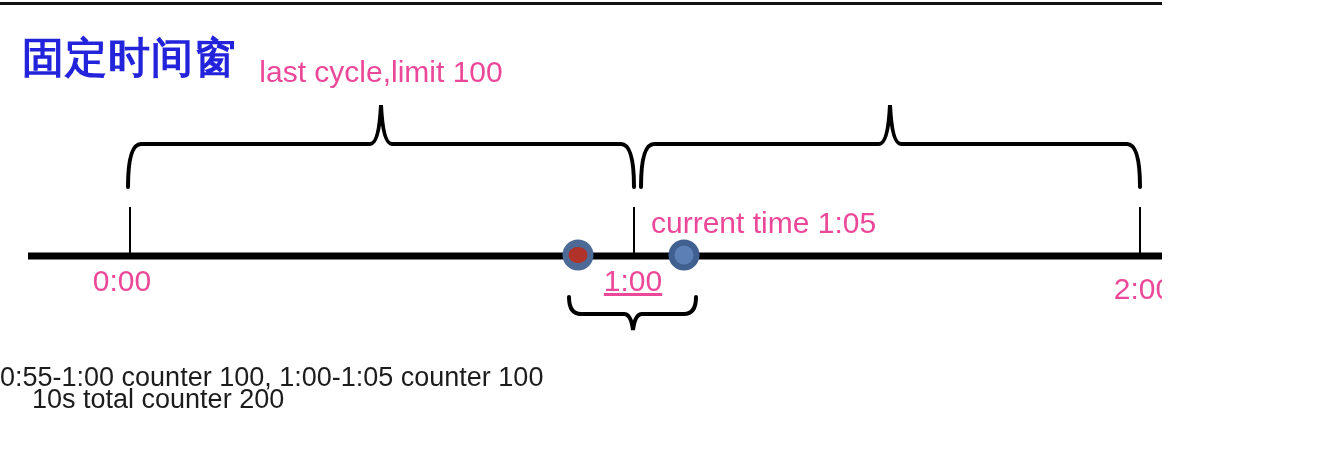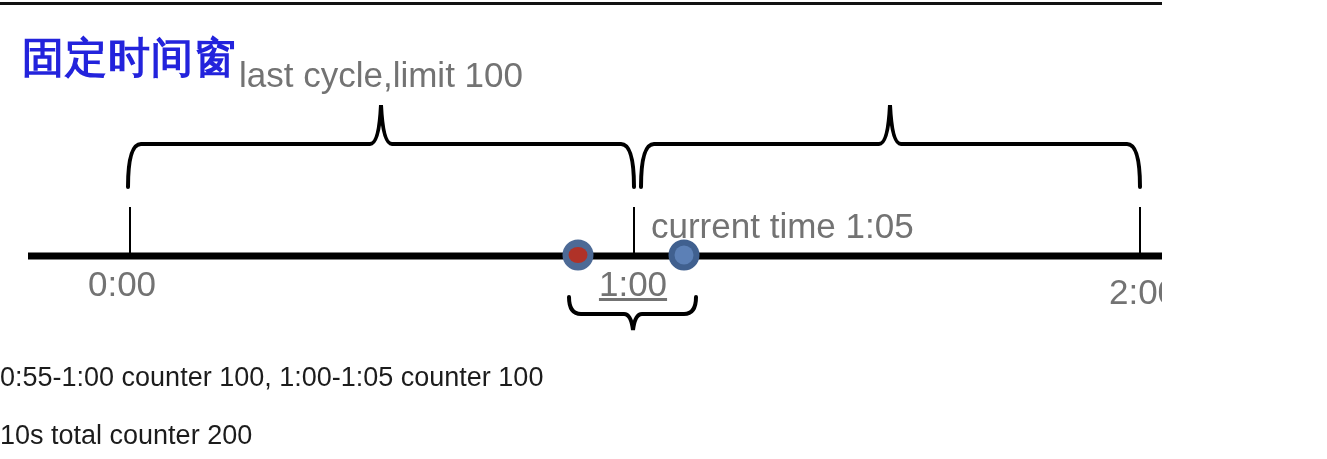--- a/index.html
+++ b/index.html
@@ -5,21 +5,21 @@
   html,body{margin:0;padding:0;background:#fff;}
   .canvas{
     position:relative;width:1162px;height:459px;background:#ffffff;
     font-family:"Liberation Sans",sans-serif;overflow:hidden;
   }
   .top-border{position:absolute;left:0;top:2px;width:1327px;height:3px;background:#121212;}
   .title{
     position:absolute;left:22px;top:30px;font-size:42px;font-weight:bold;
     color:#2323DC;white-space:nowrap;letter-spacing:1px;
   }
-  .label{position:absolute;color:#737373;font-size:35px;white-space:nowrap;}
+  .label{position:absolute;color:#ec4899;font-size:30px;white-space:nowrap;}
   .centered{transform:translateX(-50%);}
   .diagram-svg{position:absolute;left:0;top:0;}
   .summary-line{position:absolute;left:0;width:1290px;color:#1c1c1c;font-size:27px;white-space:nowrap;}
 </style>
 </head>
 <body>
 
 <div class="canvas">
 
   <div class="top-border"></div>
@@ -55,15 +55,15 @@
 
     <g>
       <circle cx="684" cy="255" r="15.5" fill="#40608f"></circle>
       <circle cx="684" cy="255" r="9.5" fill="#5c80b6"></circle>
     </g>
 
     <path d="M 569,297 Q 569,314 581,314 L 624,314 Q 631,314 633,330 Q 635,314 642,314 L 684,314 Q 696,314 696,297" fill="none" stroke="#000" stroke-width="4" stroke-linecap="round"></path>
   </svg>
 
   <div class="summary-line" style="top:362px;">0:55-1:00 counter 100, 1:00-1:05 counter 100</div>
-  <div class="summary-line" style="top:420px;">10s total counter 200</div>
+  <div class="summary-line" style="top:384px;padding-left:32px;">10s total counter 200</div>
 
 </div>
 
 </body></html>

